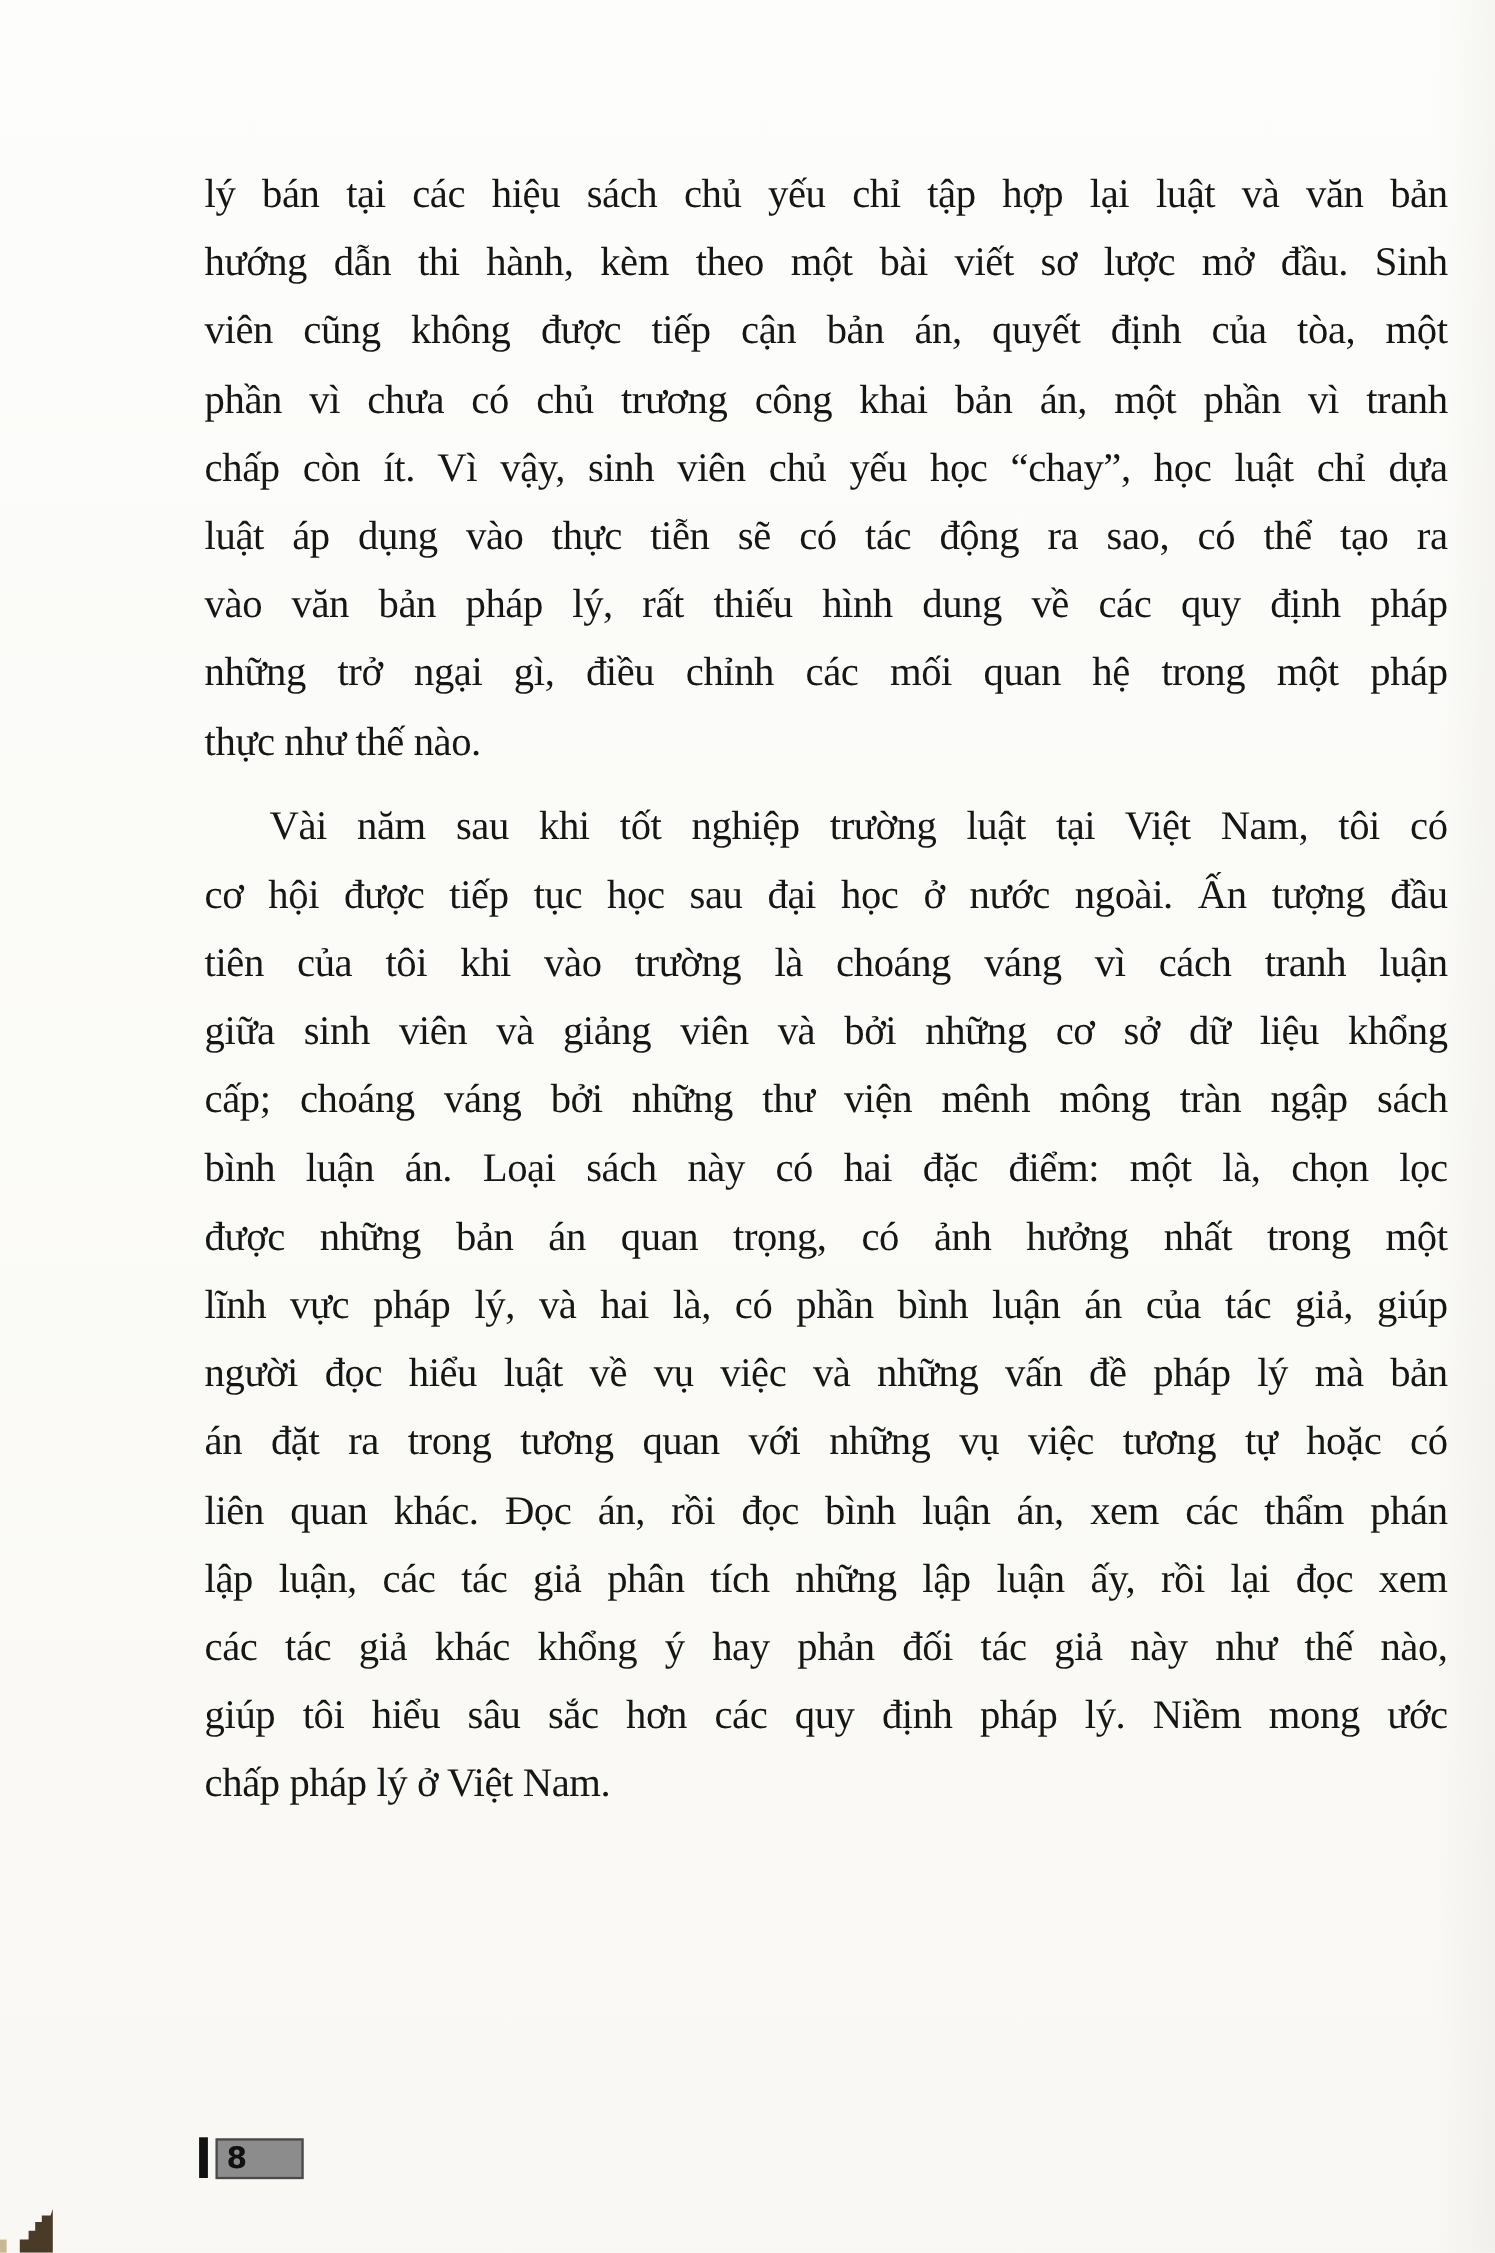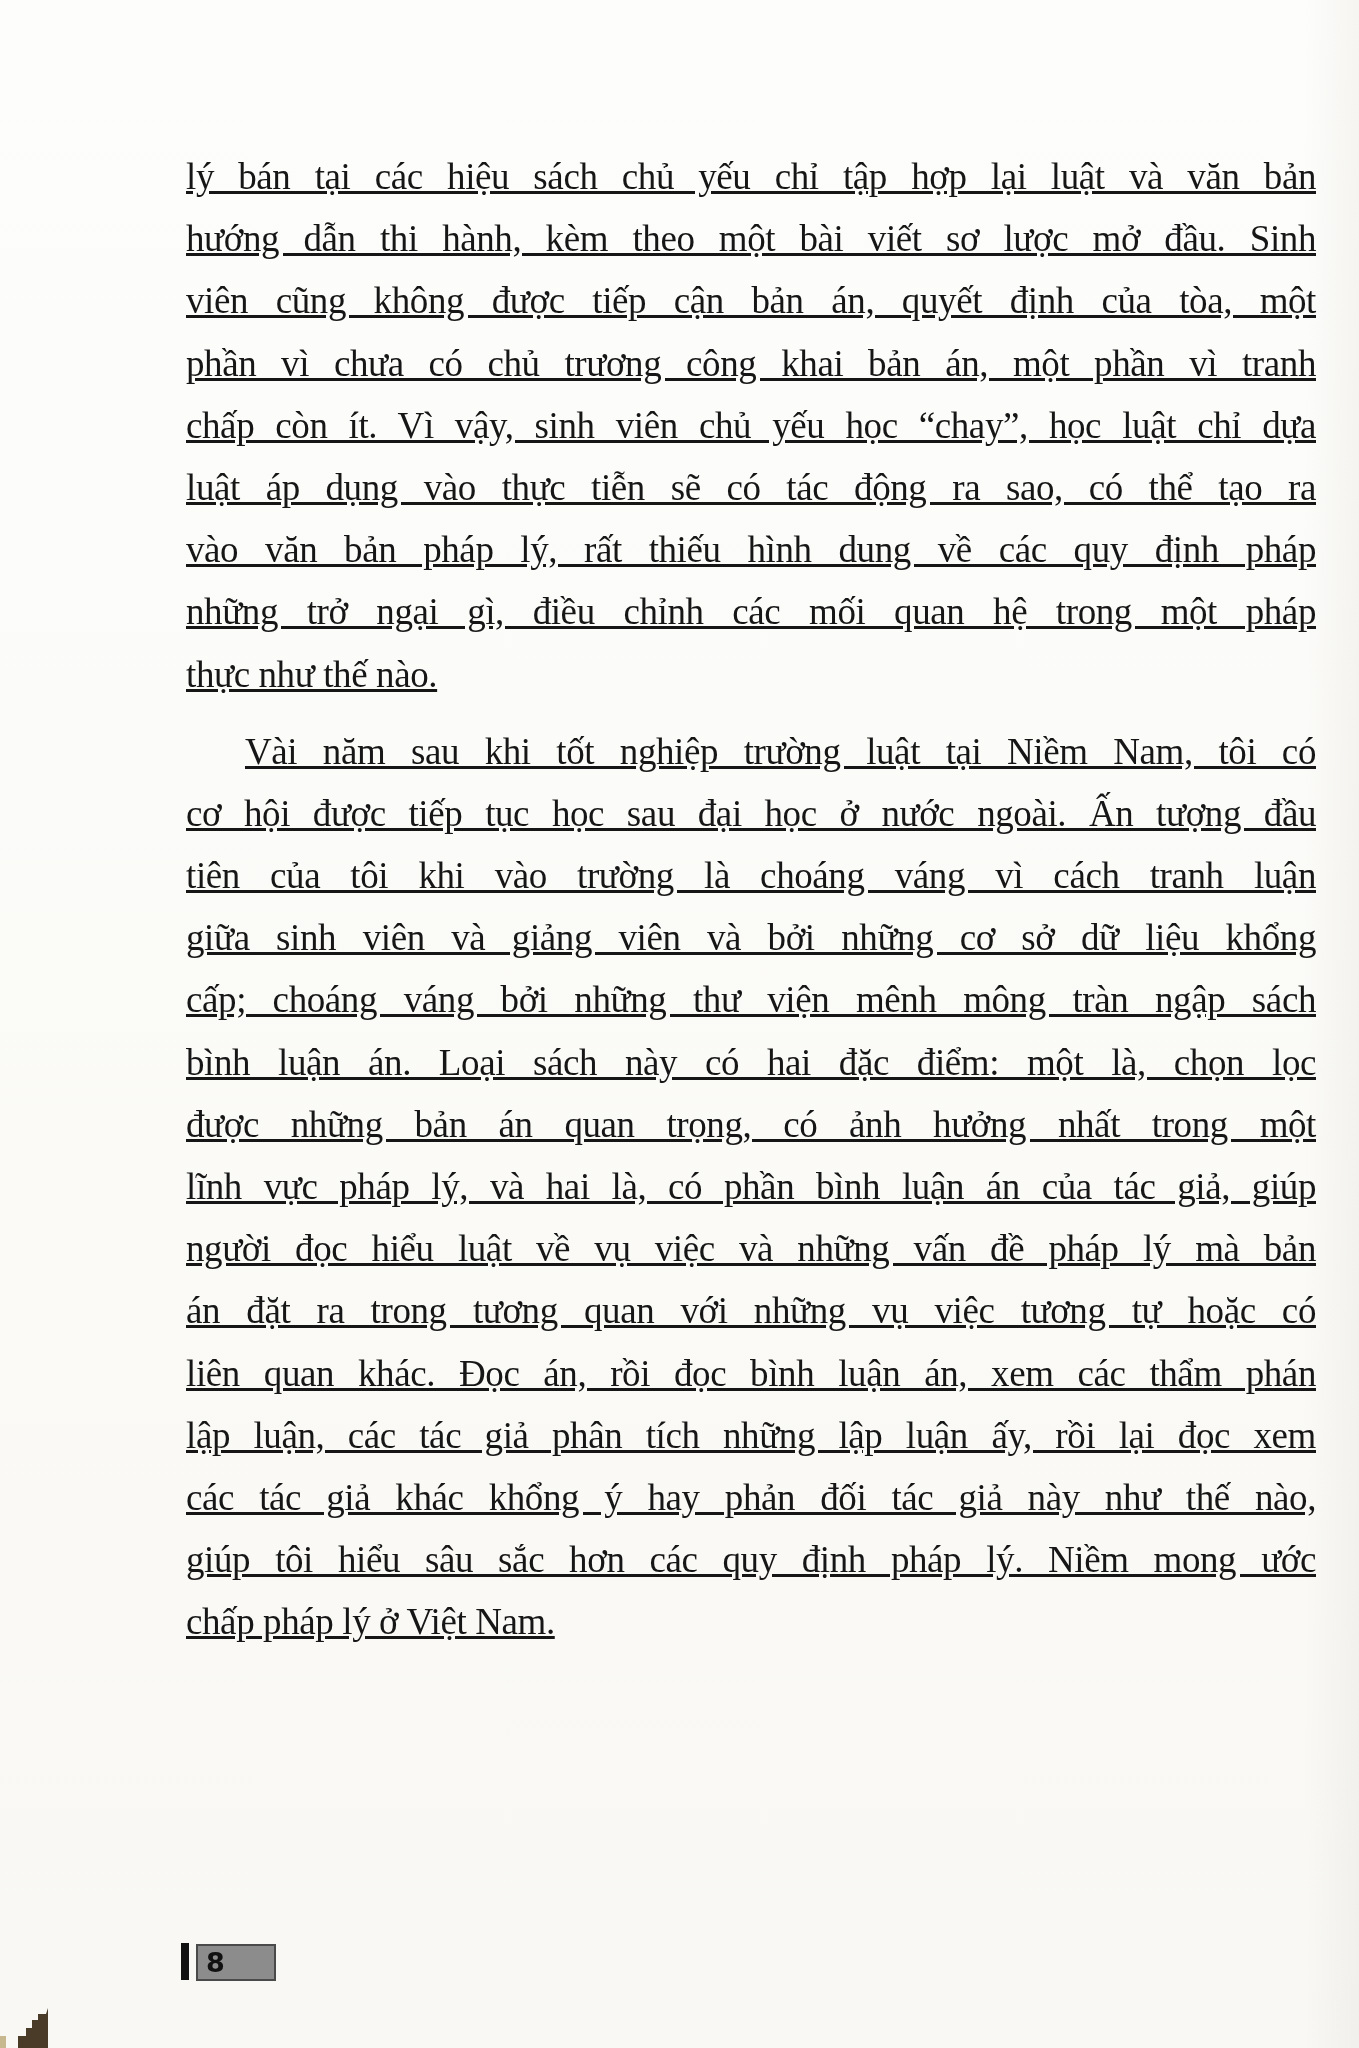--- a/index.html
+++ b/index.html
@@ -43,21 +43,20 @@
     }
     .line.last {
       text-align-last: left;
     }
     .line.indent {
       padding-left: 59px;
       width: calc(100% - 59px);
     }
     .para {
       display: block;
-      text-decoration: underline;
     }
     .para + .para {
       margin-top: 15px;
     }
     .folio {
       position: absolute;
       left: 181px;
       top: 1942px;
       height: 41px;
       display: flex;
@@ -105,21 +104,21 @@
     <span class="line">hướng dẫn thi hành, kèm theo một bài viết sơ lược mở đầu. Sinh</span>
     <span class="line">viên cũng không được tiếp cận bản án, quyết định của tòa, một</span>
     <span class="line">phần vì chưa có chủ trương công khai bản án, một phần vì tranh</span>
     <span class="line">chấp còn ít. Vì vậy, sinh viên chủ yếu học “chay”, học luật chỉ dựa</span>
     <span class="line">luật áp dụng vào thực tiễn sẽ có tác động ra sao, có thể tạo ra</span>
     <span class="line">vào văn bản pháp lý, rất thiếu hình dung về các quy định pháp</span>
     <span class="line">những trở ngại gì, điều chỉnh các mối quan hệ trong một pháp</span>
     <span class="line last">thực như thế nào.</span>
   </div>
   <div class="para">
-    <span class="line indent">Vài năm sau khi tốt nghiệp trường luật tại Niềm Nam, tôi có</span>
+    <span class="line indent">Vài năm sau khi tốt nghiệp trường luật tại Việt Nam, tôi có</span>
     <span class="line">cơ hội được tiếp tục học sau đại học ở nước ngoài. Ấn tượng đầu</span>
     <span class="line">tiên của tôi khi vào trường là choáng váng vì cách tranh luận</span>
     <span class="line">giữa sinh viên và giảng viên và bởi những cơ sở dữ liệu khổng</span>
     <span class="line">cấp; choáng váng bởi những thư viện mênh mông tràn ngập sách</span>
     <span class="line">bình luận án. Loại sách này có hai đặc điểm: một là, chọn lọc</span>
     <span class="line">được những bản án quan trọng, có ảnh hưởng nhất trong một</span>
     <span class="line">lĩnh vực pháp lý, và hai là, có phần bình luận án của tác giả, giúp</span>
     <span class="line">người đọc hiểu luật về vụ việc và những vấn đề pháp lý mà bản</span>
     <span class="line">án đặt ra trong tương quan với những vụ việc tương tự hoặc có</span>
     <span class="line">liên quan khác. Đọc án, rồi đọc bình luận án, xem các thẩm phán</span>

